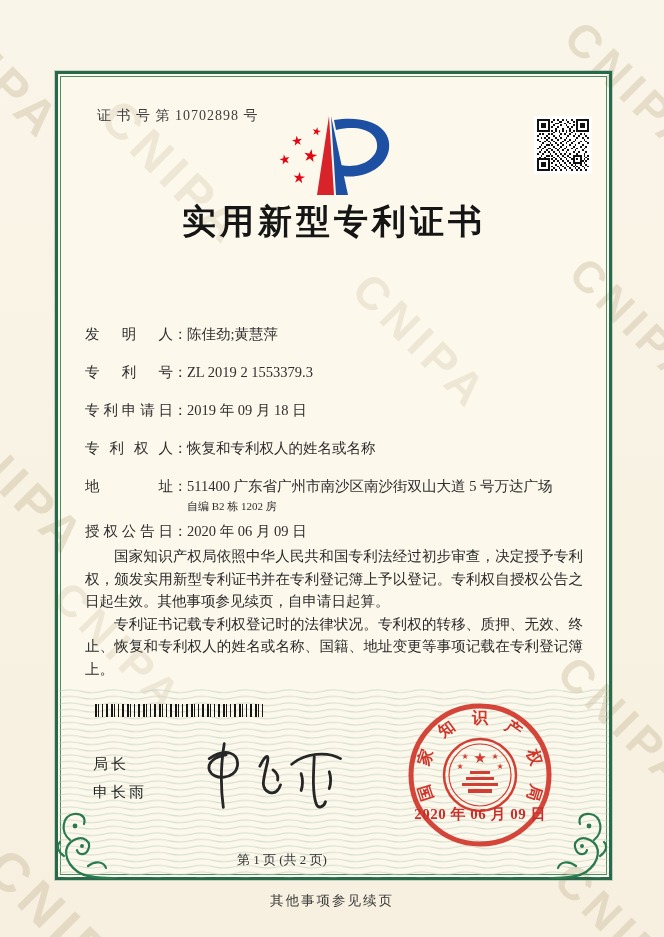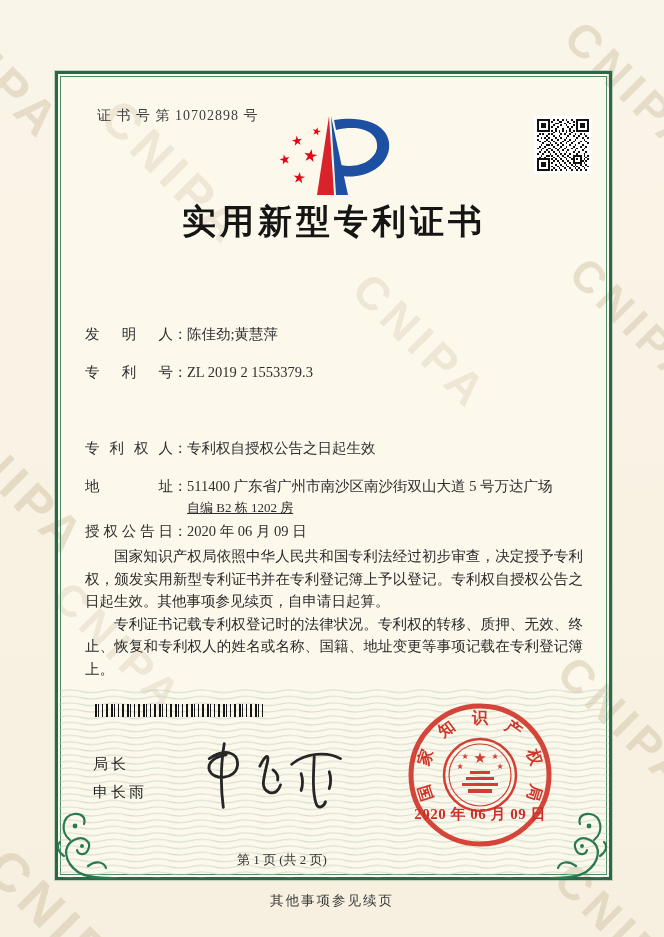--- a/index.html
+++ b/index.html
@@ -11,21 +11,21 @@
   
   .cert-bg{position:absolute;left:58px;top:74px;width:551px;height:803px;background:#fdf8ec;}
   .border-outer{position:absolute;left:55px;top:71px;width:551px;height:803px;border:3px solid #27694a;box-shadow:0 0 0 1px rgba(130,170,145,.45);}
   .border-inner{position:absolute;left:2px;top:2px;right:2px;bottom:2px;border:1px solid #4c8a66;}
   .cert-no{left:97px;top:107px;font-size:14px;color:#3d3d3d;letter-spacing:1px;}
   .title{left:56px;top:199px;width:556px;text-align:center;font-size:34px;font-weight:bold;letter-spacing:4px;color:#151515;}
   
   .frow{position:absolute;left:85px;font-size:14.5px;color:#2e2e2e;white-space:nowrap;}
   .flabel{display:inline-block;width:88px;text-align:justify;text-align-last:justify;}
   .fcolon{display:inline-block;width:14px;}
-  .addr2{position:absolute;left:187px;top:499px;font-size:13px;color:#2e2e2e;text-decoration:underline;}
+  .addr2{position:absolute;left:187px;top:499px;font-size:11px;color:#2e2e2e;}
   .grant2{position:absolute;left:348px;top:522px;font-size:14.5px;white-space:nowrap;}
   .flabel5{display:inline-block;width:88px;text-align:justify;text-align-last:justify;}
   
   .paras{position:absolute;left:85px;top:545px;width:498px;font-size:14.5px;line-height:22.6px;text-align:justify;color:#2a2a2a;}
   .paras p{margin:0;text-indent:2em;}
   
   .wave-band{position:absolute;left:59px;top:688px;}
   
   .barcode{position:absolute;left:95px;top:704px;width:170px;height:13px;
     background:
@@ -106,22 +106,23 @@
     </g>
   </svg>
 
   <div class="abs title">实用新型专利证书</div>
 
 
   <div class="frow" style="top:325px"><span class="flabel">发明人</span><span class="fcolon">：</span><span class="fvalue">陈佳劲;黄慧萍</span></div>
 
   <div class="frow" style="top:363px"><span class="flabel">专利号</span><span class="fcolon">：</span><span class="fvalue">ZL 2019 2 1553379.3</span></div>
 
-
-  <div class="frow" style="top:439px"><span class="flabel">专利权人</span><span class="fcolon">：</span><span class="fvalue">专利权自授权公告之日起生效</span></div>
+  <div class="frow" style="top:401px"><span class="flabel">专利申请日</span><span class="fcolon">：</span><span class="fvalue">2019 年 09 月 18 日</span></div>
+
+  <div class="frow" style="top:439px"><span class="flabel">专利权人</span><span class="fcolon">：</span><span class="fvalue">恢复和专利权人的姓名或名称</span></div>
 
   <div class="frow" style="top:477px"><span class="flabel">地址</span><span class="fcolon">：</span><span class="fvalue">511400 广东省广州市南沙区南沙街双山大道 5 号万达广场</span></div>
   <div class="addr2">自编 B2 栋 1202 房</div>
 
   <div class="frow" style="top:522px"><span class="flabel">授权公告日</span><span class="fcolon">：</span><span class="fvalue">2020 年 06 月 09 日</span></div>
 
   <div class="paras">
     <p>国家知识产权局依照中华人民共和国专利法经过初步审查，决定授予专利权，颁发实用新型专利证书并在专利登记簿上予以登记。专利权自授权公告之日起生效。其他事项参见续页，自申请日起算。</p>
     <p>专利证书记载专利权登记时的法律状况。专利权的转移、质押、无效、终止、恢复和专利权人的姓名或名称、国籍、地址变更等事项记载在专利登记簿上。</p>
   </div>

